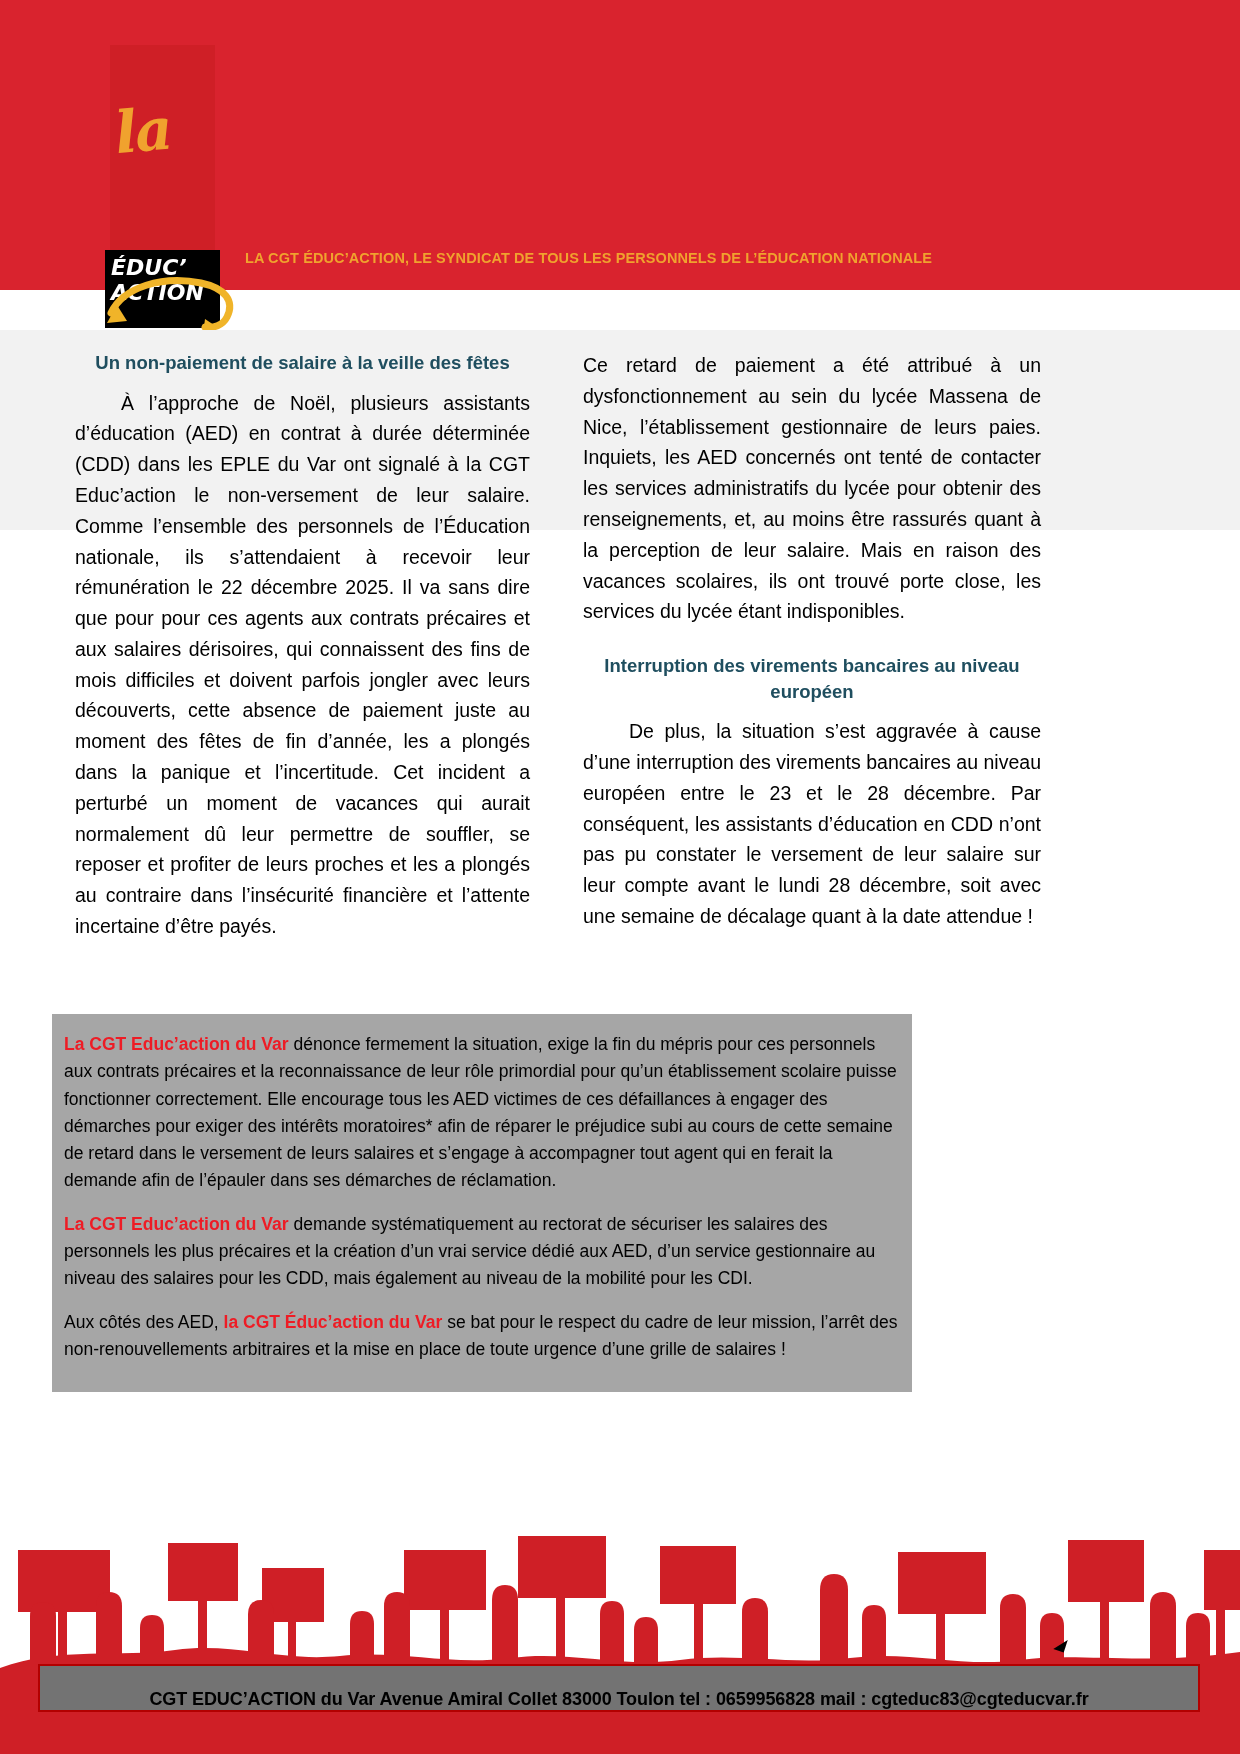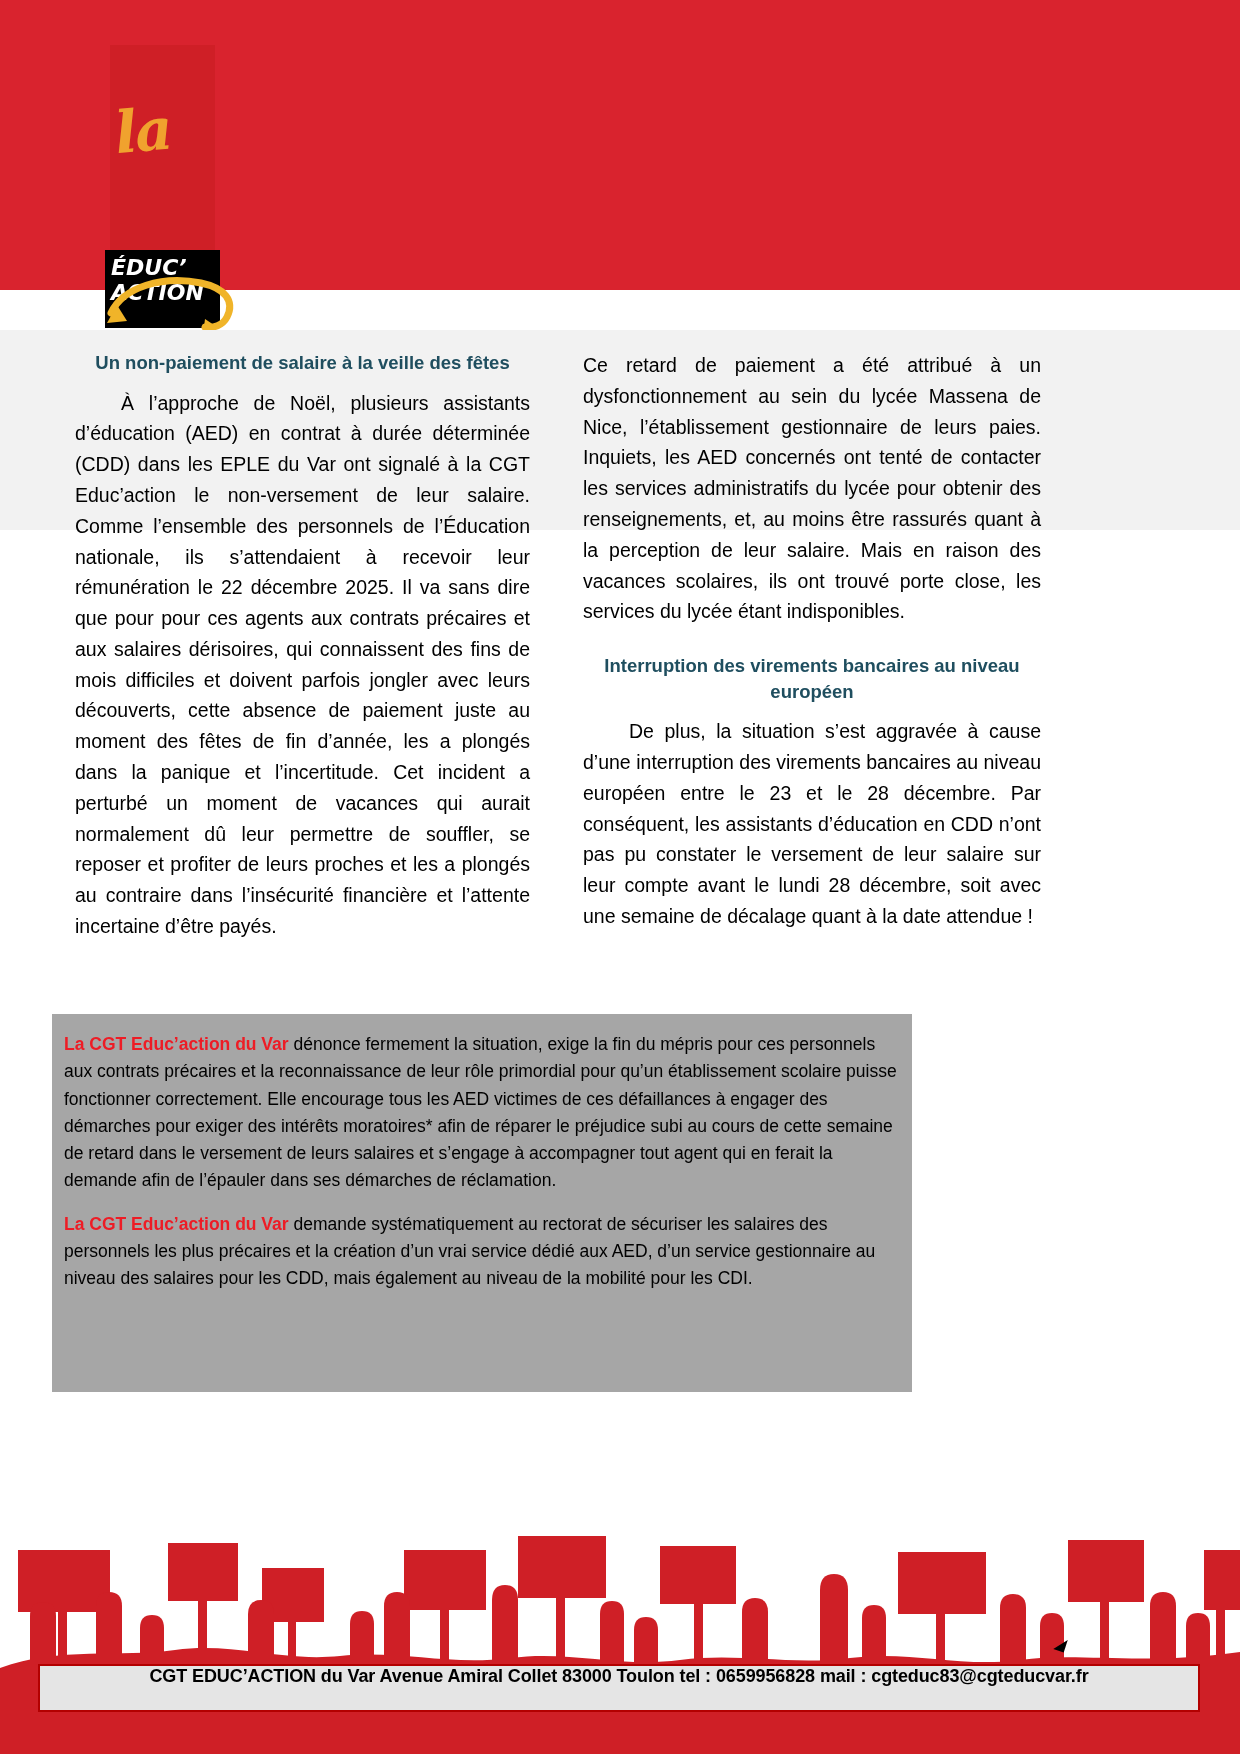--- a/index.html
+++ b/index.html
@@ -193,25 +193,25 @@
     width: 1240px;
     height: 354px;
   }
   .footer-art svg { display: block; }
   .footer-bar {
     position: absolute;
     left: 38px;
     top: 1664px;
     width: 1162px;
     height: 48px;
-    background: #e5e5e5;
+    background: #737373;
     border: 2px solid #b30000;
     box-sizing: border-box;
     display: flex;
-    align-items: flex-start;
+    align-items: flex-end;
     justify-content: center;
   }
   .footer-bar span {
     font-family: "Liberation Sans", sans-serif;
     font-weight: bold;
     font-size: 18px;
     color: #000000;
     letter-spacing: -0.1px;
     white-space: nowrap;
   }
@@ -240,20 +240,21 @@
       <span>ÉDUC’</span><br>
       <span>ACTION</span>
     </div>
     <svg class="logo-swoosh" viewBox="0 0 145 100">
       <path d="M18,72 C30,46 70,34 108,42 C132,47 142,60 134,76 C130,84 120,88 112,86" fill="none" stroke="#f0b429" stroke-width="7" stroke-linecap="round"></path>
       <polygon points="112,78 124,86 110,94" fill="#f0b429"></polygon>
       <polygon points="14,82 24,64 34,80" fill="#f0b429"></polygon>
     </svg>
   </div>
 
+  <div class="header-subtitle">LA CGT ÉDUC’ACTION, LE SYNDICAT DE TOUS LES PERSONNELS DE L’ÉDUCATION NATIONALE</div>
 </div>
 
 <div class="columns">
   <div class="col-shade"></div>
 
   <div class="col col-left">
     <h2 class="sec-head">Un non-paiement de salaire à la veille des fêtes</h2>
     <p class="para">À l’approche de Noël, plusieurs assistants d’éducation (AED) en contrat à durée déterminée (CDD) dans les EPLE du Var ont signalé à la CGT Educ’action le non-versement de leur salaire. Comme l’ensemble des personnels de l’Éducation nationale, ils s’attendaient à recevoir leur rémunération le 22 décembre 2025. Il va sans dire que pour pour ces agents aux contrats précaires et aux salaires dérisoires, qui connaissent des fins de mois difficiles et doivent parfois jongler avec leurs découverts, cette absence de paiement juste au moment des fêtes de fin d’année, les a plongés dans la panique et l’incertitude. Cet incident a perturbé un moment de vacances qui aurait normalement dû leur permettre de souffler, se reposer et profiter de leurs proches et les a plongés au contraire dans l’insécurité financière et l’attente incertaine d’être payés.</p>
   </div>
 
@@ -263,20 +264,23 @@
     <p class="para">De plus, la situation s’est aggravée à cause d’une interruption des virements bancaires au niveau européen entre le 23 et le 28 décembre. Par conséquent, les assistants d’éducation en CDD n’ont pas pu constater le versement de leur salaire sur leur compte avant le lundi 28 décembre, soit avec une semaine de décalage quant à la date attendue !</p>
   </div>
 </div>
 
 <div class="grey-box">
   <p>
     <span class="red-strong">La CGT Educ’action du Var</span><span> dénonce fermement la situation, exige la fin du mépris pour ces personnels aux contrats précaires et la reconnaissance de leur rôle primordial pour qu’un établissement scolaire puisse fonctionner correctement. Elle encourage tous les AED victimes de ces défaillances à engager des démarches pour exiger des intérêts moratoires* afin de réparer le préjudice subi au cours de cette semaine de retard dans le versement de leurs salaires et s’engage à accompagner tout agent qui en ferait la demande afin de l’épauler dans ses démarches de réclamation.</span>
   </p>
   <p>
     <span class="red-strong">La CGT Educ’action du Var</span><span> demande systématiquement au rectorat de sécuriser les salaires des personnels les plus précaires et la création d’un vrai service dédié aux AED, d’un service gestionnaire au niveau des salaires pour les CDD, mais également au niveau de la mobilité pour les CDI.</span>
+  </p>
+  <p>
+    <span>Aux côtés des AED, </span><span class="red-strong">la CGT Éduc’action du Var</span><span> se bat pour le respect du cadre de leur mission, l’arrêt des non-renouvellements arbitraires et la mise en place de toute urgence d’une grille de salaires !</span>
   </p>
 </div>
 
 <div class="footer-art">
   <svg width="1240" height="354" viewBox="0 0 1240 354">
     <g fill="#cf1f26">
 
       <path d="M0,268 C60,246 120,258 175,250 C235,242 280,262 340,256 C400,250 450,266 510,258
                C570,250 620,268 680,260 C740,252 790,266 850,258 C910,250 960,268 1020,260
                C1080,252 1140,266 1240,252 L1240,354 L0,354 Z"></path>

